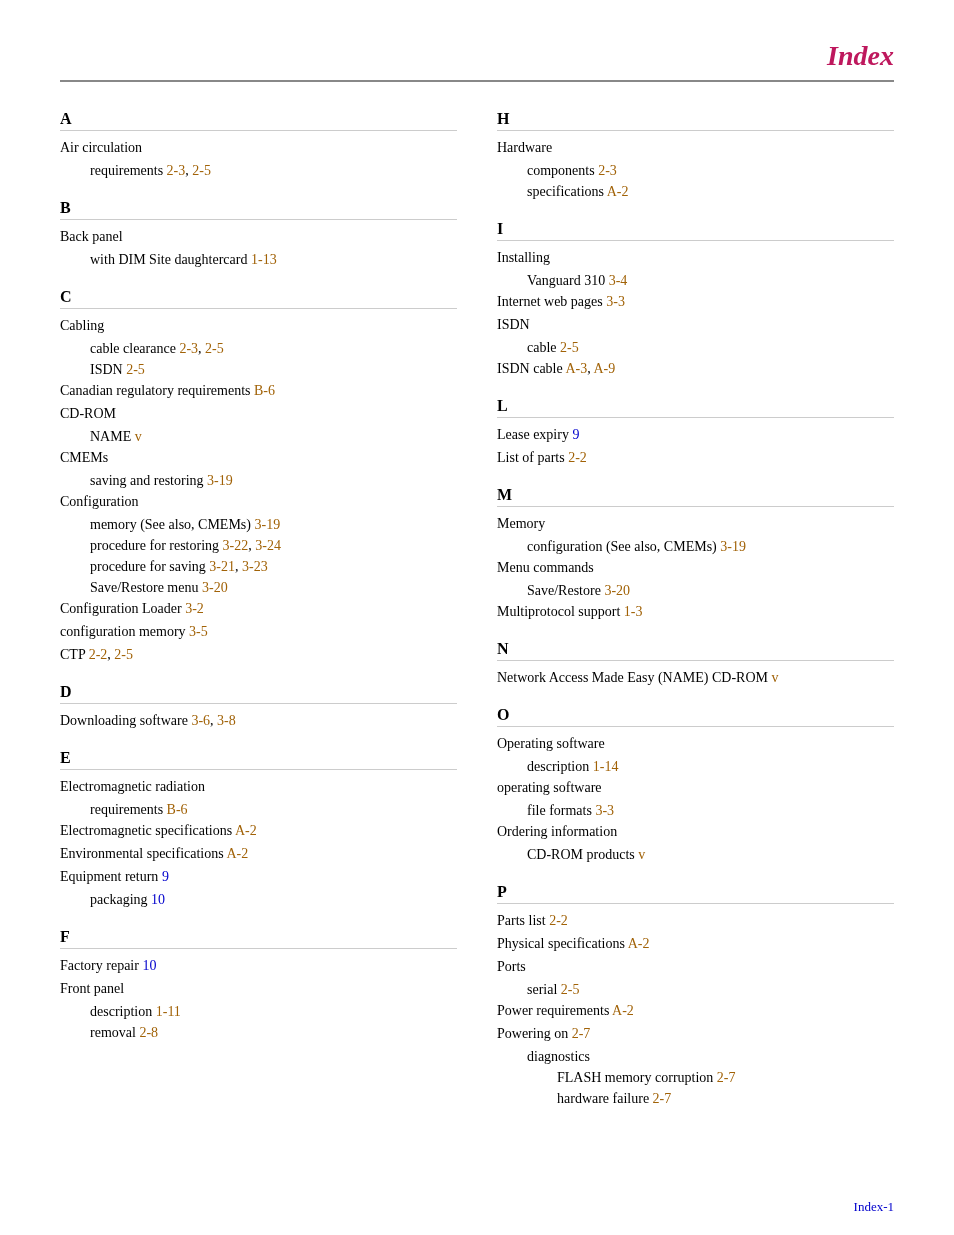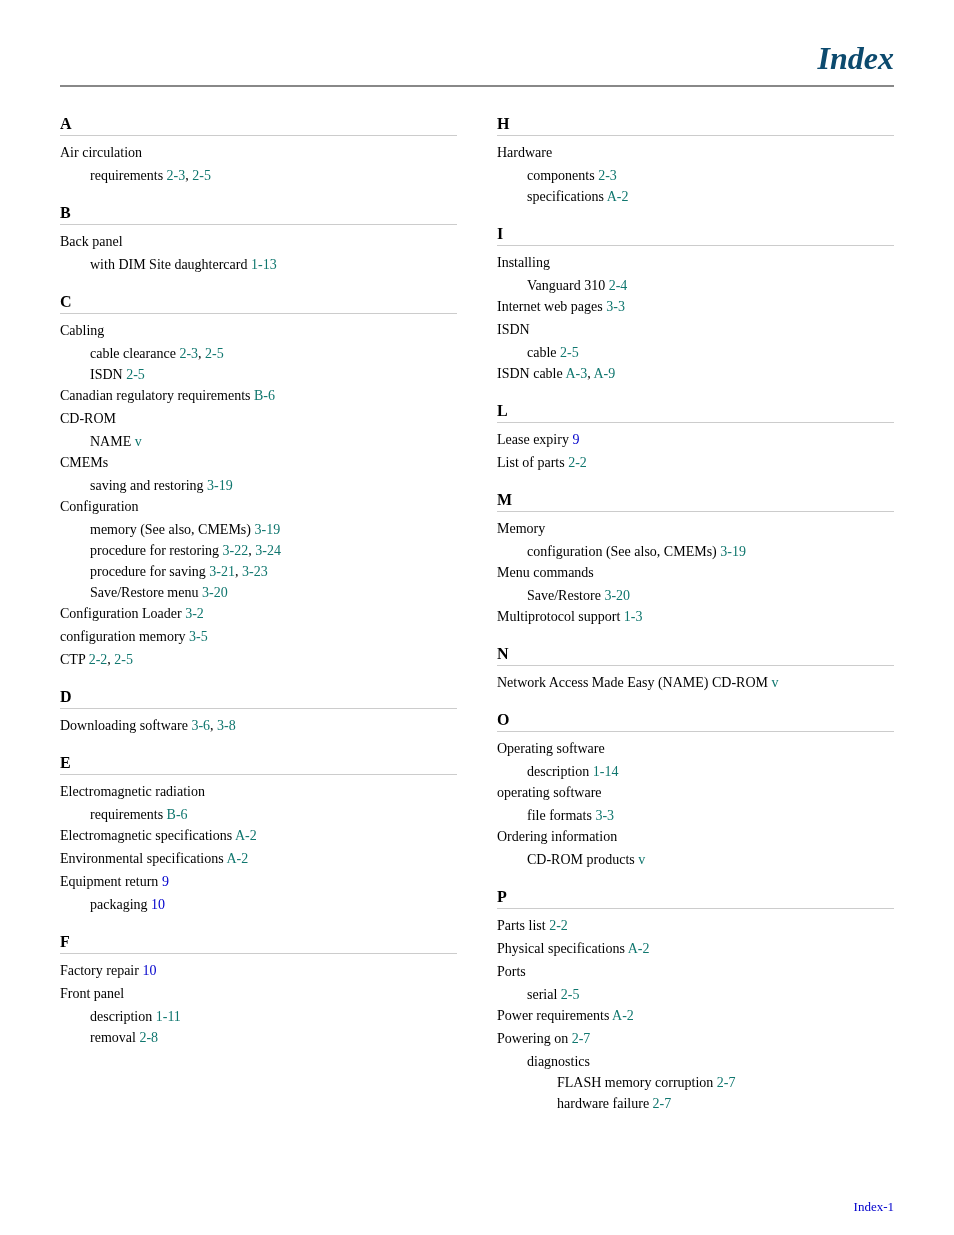--- a/index.html
+++ b/index.html
@@ -15,24 +15,24 @@
     .page {
       padding: 40px 60px 40px 60px;
     }
     .header {
       text-align: right;
       padding-bottom: 8px;
       border-bottom: 2px solid #888;
       margin-bottom: 28px;
     }
     .header-title {
-      font-size: 32px;
+      font-size: 28px;
       font-weight: bold;
       font-style: italic;
-      color: #0c4a6e;
+      color: #be185d;
     }
     .columns {
       display: flex;
       gap: 40px;
     }
     .col {
       flex: 1;
     }
     .section {
       margin-bottom: 18px;
@@ -50,21 +50,21 @@
     }
     .sub-entry {
       padding-left: 30px;
       line-height: 1.5;
     }
     .sub-sub-entry {
       padding-left: 60px;
       line-height: 1.5;
     }
     a, .link {
-      color: #0f766e;
+      color: #a16207;
       text-decoration: none;
     }
     .footer {
       position: absolute;
       bottom: 20px;
       right: 60px;
       color: #0000cc;
       font-size: 13px;
       text-align: right;
     }
@@ -132,21 +132,21 @@
     <div class="col" id="right-col">
         <div class="section">
           <div class="section-letter">H</div>
           <div class="entry">Hardware</div>
           <div class="sub-entry">components  <a href="#">2-3</a></div>
           <div class="sub-entry">specifications  <a href="#">A-2</a></div>
         </div>
         <div class="section">
           <div class="section-letter">I</div>
           <div class="entry">Installing</div>
-          <div class="sub-entry">Vanguard 310  <a href="#">2-4</a></div>
+          <div class="sub-entry">Vanguard 310  <a href="#">3-4</a></div>
           <div class="entry">Internet web pages  <a href="#">3-3</a></div>
           <div class="entry">ISDN</div>
           <div class="sub-entry">cable  <a href="#">2-5</a></div>
           <div class="entry">ISDN cable  <a href="#">A-3</a>, <a href="#">A-9</a></div>
         </div>
         <div class="section">
           <div class="section-letter">L</div>
           <div class="entry">Lease expiry  <span style="color: rgb(0, 0, 204);">9</span></div>
           <div class="entry">List of parts  <a href="#">2-2</a></div>
         </div>

